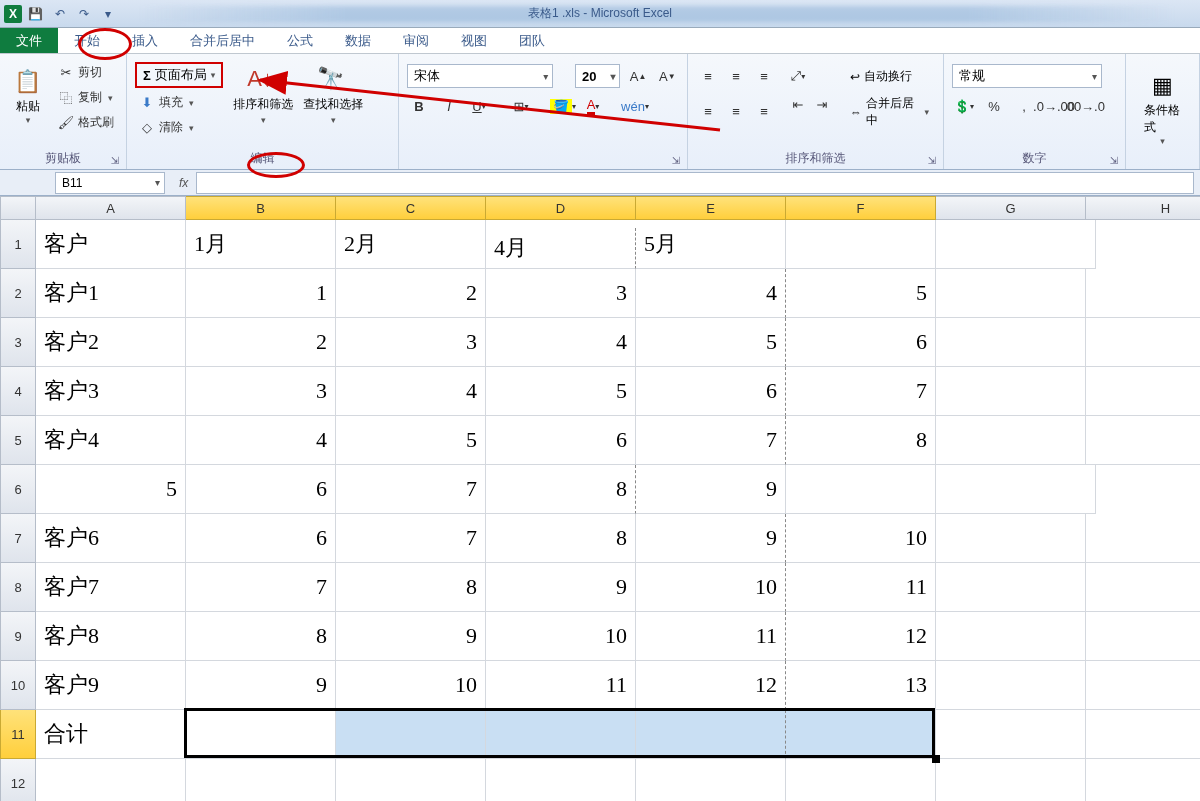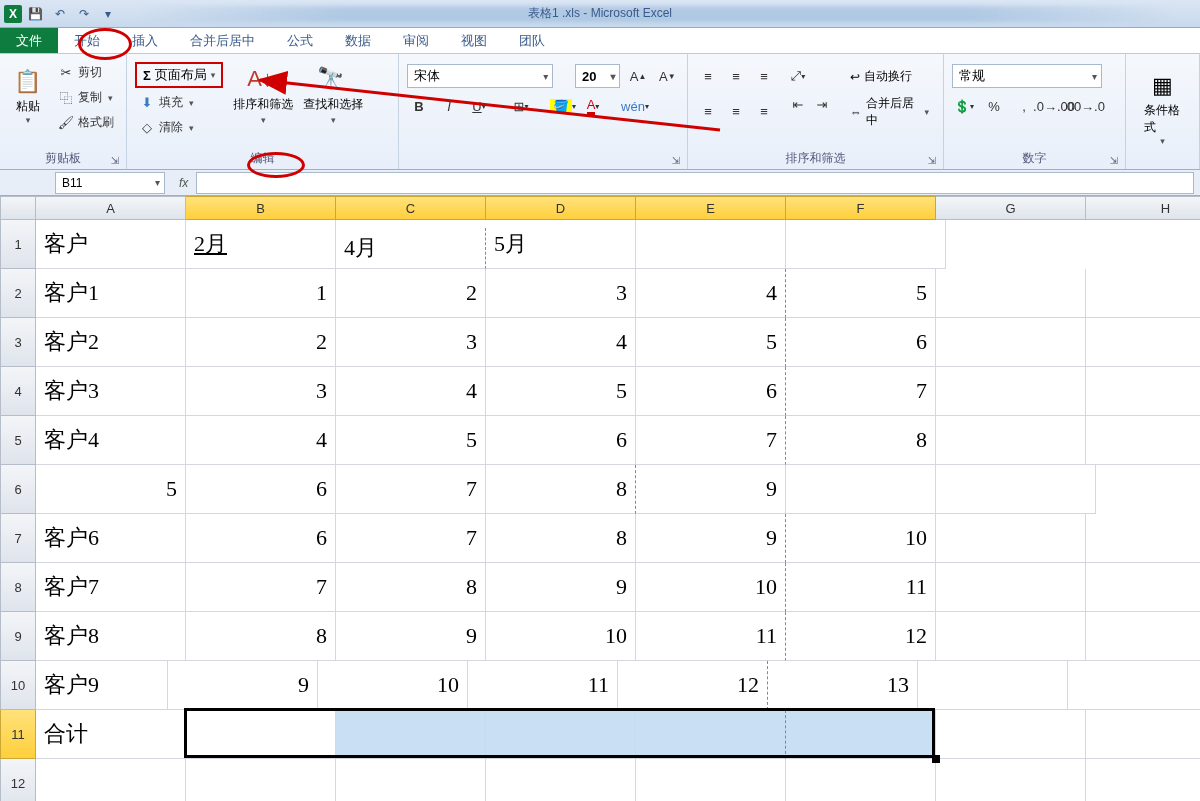--- a/index.html
+++ b/index.html
@@ -320,21 +320,22 @@
           <div class="col-h sel" style="width: 150px;">E</div>
           <div class="col-h sel" style="width: 150px;">F</div>
           <div class="col-h" style="width: 150px;">G</div>
           <div class="col-h" style="width: 160px;">H</div>
         </div>
     </div>
     <div class="row-area" id="rowarea">
         <div class="row">
           <div class="row-h">1</div>
           <div class="cell colA hdr" style="width: 150px;">客户</div>
-          <div class="cell colC hdr" style="width: 150px; text-decoration: underline;">2月</div>
+          <div class="cell colB hdr" style="width: 150px;">1月</div>
+          <div class="cell colC hdr" style="width: 150px;">2月</div>
           <div class="cell colE hdr dotted-right" style="width: 150px; margin-top: 8px;">4月</div>
           <div class="cell colF hdr" style="width: 150px;">5月</div>
           <div class="cell colG hdr" style="width: 150px;"></div>
           <div class="cell colH hdr" style="width: 160px;"></div>
         </div>
         <div class="row">
           <div class="row-h">2</div>
           <div class="cell colA hdr" style="width: 150px;">客户1</div>
           <div class="cell colB num" style="width: 150px;">1</div>
           <div class="cell colC num" style="width: 150px;">2</div>
@@ -415,21 +416,21 @@
           <div class="cell colB num" style="width: 150px;">8</div>
           <div class="cell colC num" style="width: 150px;">9</div>
           <div class="cell colD num" style="width: 150px;">10</div>
           <div class="cell colE num dotted-right" style="width: 150px;">11</div>
           <div class="cell colF num" style="width: 150px;">12</div>
           <div class="cell colG num" style="width: 150px;"></div>
           <div class="cell colH num" style="width: 160px;"></div>
         </div>
         <div class="row">
           <div class="row-h">10</div>
-          <div class="cell colA hdr" style="width: 132px;">客户9</div>
+          <div class="cell colA hdr" style="width: 150px;">客户9</div>
           <div class="cell colB num" style="width: 150px;">9</div>
           <div class="cell colC num" style="width: 150px;">10</div>
           <div class="cell colD num" style="width: 150px;">11</div>
           <div class="cell colE num dotted-right" style="width: 150px;">12</div>
           <div class="cell colF num" style="width: 150px;">13</div>
           <div class="cell colG num" style="width: 150px;"></div>
           <div class="cell colH num" style="width: 160px;"></div>
         </div>
         <div class="row">
           <div class="row-h sel">11</div>

